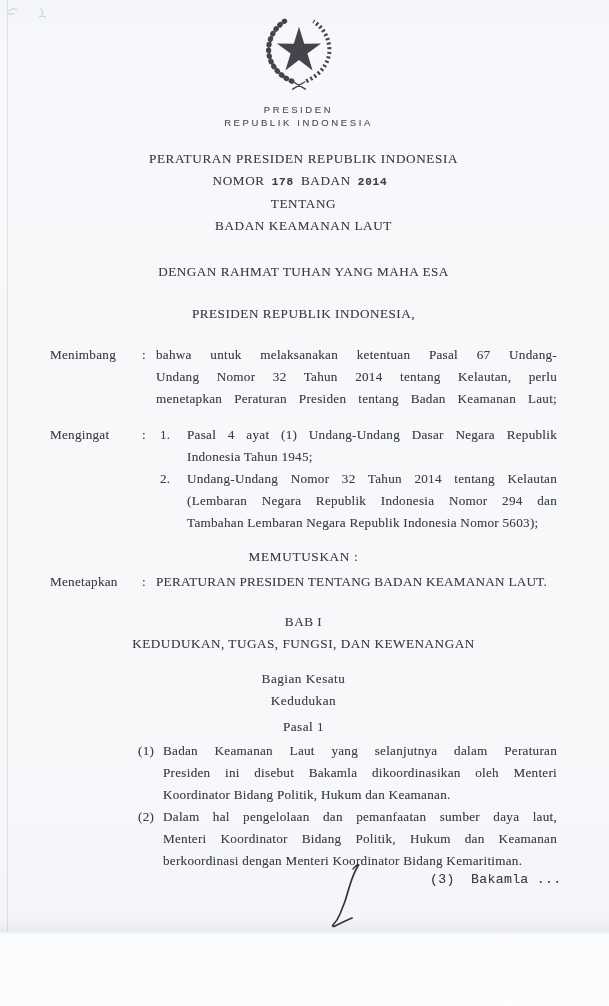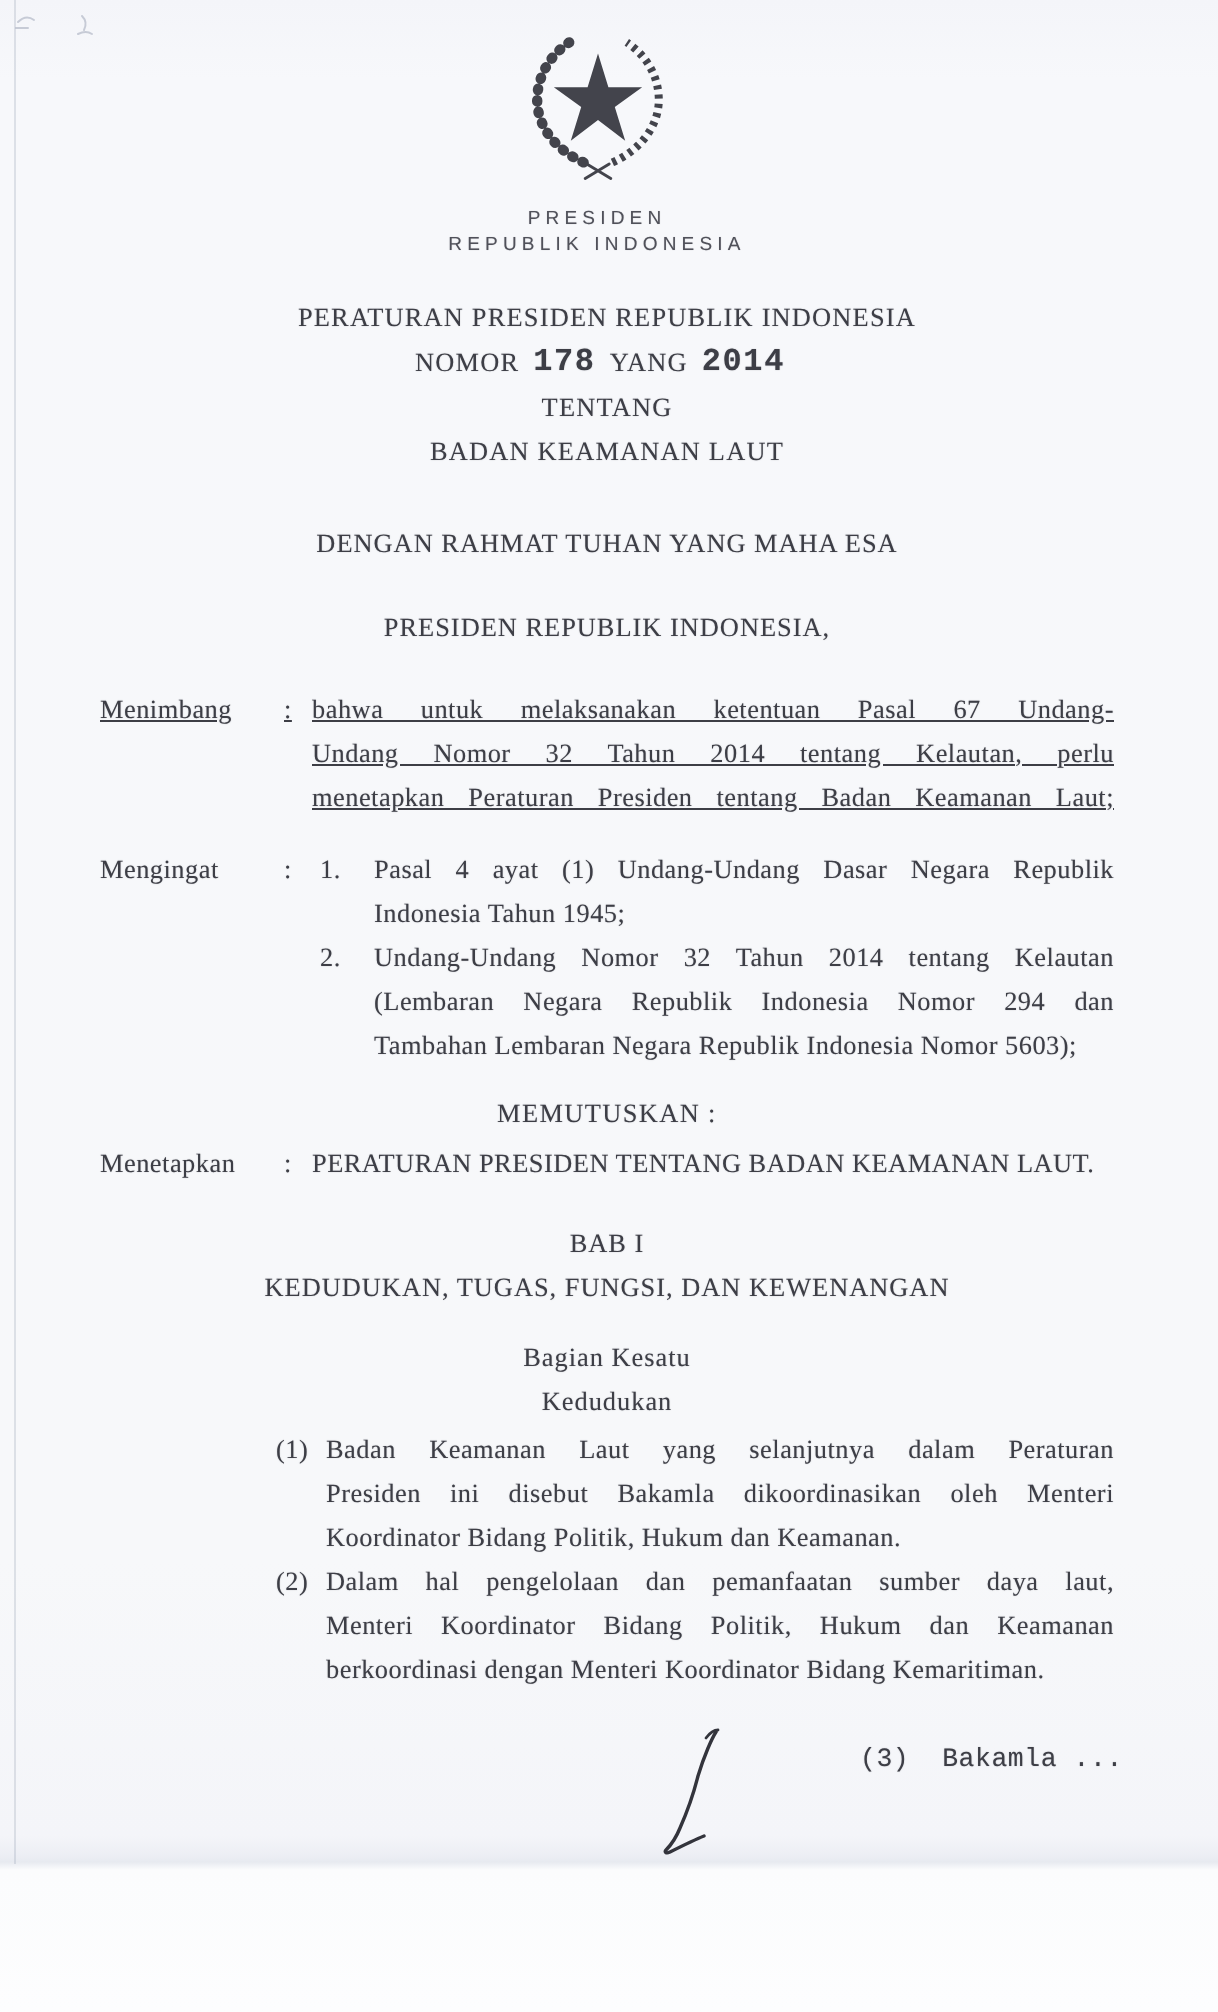--- a/index.html
+++ b/index.html
@@ -31,29 +31,29 @@
     font-family:"Liberation Sans","DejaVu Sans",sans-serif;
     font-size:9.5px;letter-spacing:2.6px;color:#50515a;line-height:13px;
     text-shadow:0 0 0.5px rgba(80,81,90,0.4);
   }
 
   .doc{position:absolute;left:50px;top:148px;width:507px;font-size:13.2px;letter-spacing:0.25px;}
 
   .title-block{text-align:center;line-height:22px;letter-spacing:0.6px;}
   .inserted-num{
     font-family:"Liberation Mono","DejaVu Sans Mono",monospace;
-    font-size:16px;font-weight:bold;letter-spacing:0.8px;
+    font-size:11px;font-weight:bold;letter-spacing:0.8px;
     margin:0 7px;vertical-align:0.5px;
   }
   .center-line{text-align:center;line-height:22px;letter-spacing:0.5px;}
   .invocation{margin-top:24px;}
   .authority{margin-top:20px;}
 
   .clause{display:grid;grid-template-columns:92px 14px 1fr;line-height:22px;}
-  .clause.menimbang{margin-top:19px;text-decoration:underline;}
+  .clause.menimbang{margin-top:19px;}
   .clause.mengingat{margin-top:14px;}
   .clause.menetapkan{margin-top:3px;}
   .clause-label{text-align:left;}
   .clause-colon{text-align:left;}
 
   .jline{text-align:justify;text-align-last:justify;}
   .jlast{text-align:justify;text-align-last:left;}
 
   .num-item{display:grid;grid-template-columns:27px 1fr;margin-left:4px;}
 
@@ -92,21 +92,21 @@
   <div class="letterhead">
     <div>PRESIDEN</div>
     <div>REPUBLIK INDONESIA</div>
   </div>
 
   <div class="doc scan-text">
 
     <div class="title-block">
       <div>PERATURAN PRESIDEN REPUBLIK INDONESIA</div>
       <div>
-        <span>NOMOR</span><span class="inserted-num">178</span><span>YANG</span><span class="inserted-num">2014</span>
+        <span>NOMOR</span><span class="inserted-num">178</span><span>BADAN</span><span class="inserted-num">2014</span>
       </div>
       <div>TENTANG</div>
       <div>BADAN KEAMANAN LAUT</div>
     </div>
 
     <div class="center-line invocation">DENGAN RAHMAT TUHAN YANG MAHA ESA</div>
     <div class="center-line authority">PRESIDEN REPUBLIK INDONESIA,</div>
 
     <div class="clause menimbang">
       <div class="clause-label">Menimbang</div>
@@ -147,20 +147,21 @@
       <div class="clause-colon">:</div>
       <div>PERATURAN PRESIDEN TENTANG BADAN KEAMANAN LAUT.</div>
     </div>
 
     <div class="center-line bab-heading">BAB I</div>
     <div class="center-line">KEDUDUKAN, TUGAS, FUNGSI, DAN KEWENANGAN</div>
 
     <div class="center-line bagian-heading">Bagian Kesatu</div>
     <div class="center-line">Kedudukan</div>
 
+    <div class="center-line pasal-heading">Pasal 1</div>
 
     <div class="ayat-block">
       <div class="ayat">
         <div>(1)</div>
         <div>
           <div class="jline">Badan Keamanan Laut yang selanjutnya dalam Peraturan</div>
           <div class="jline">Presiden ini disebut Bakamla dikoordinasikan oleh Menteri</div>
           <div class="jlast">Koordinator Bidang Politik, Hukum dan Keamanan.</div>
         </div>
       </div>

